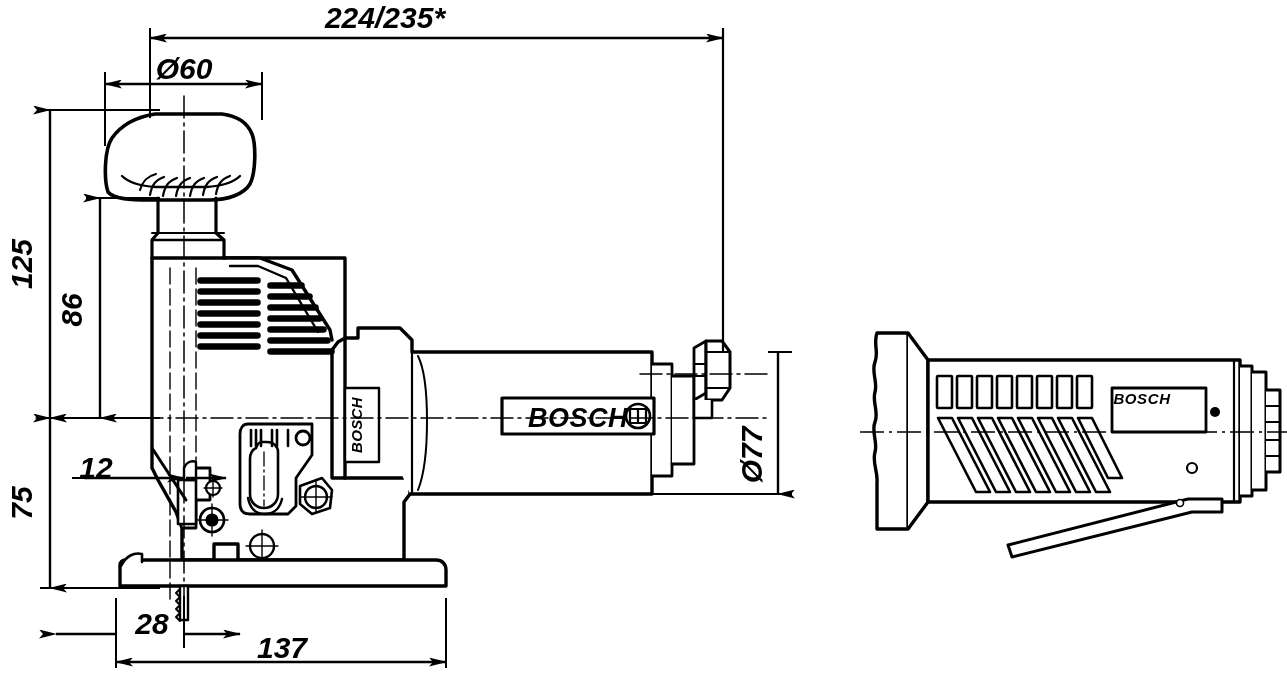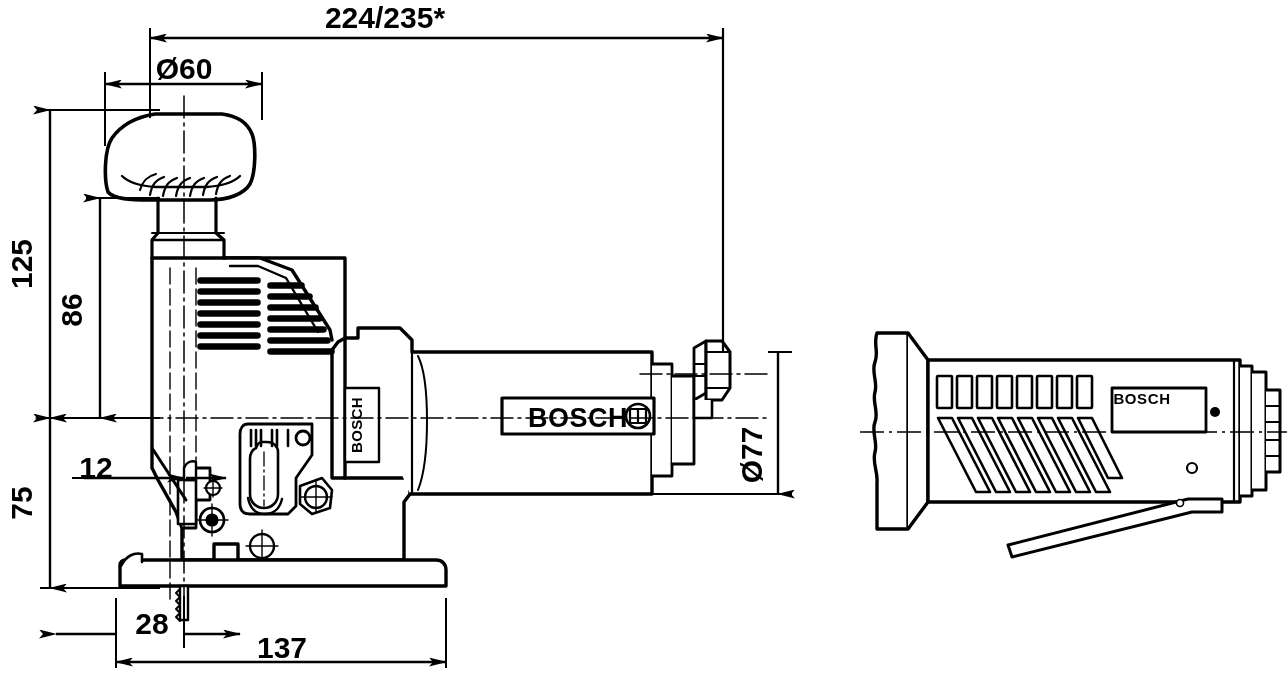--- a/index.html
+++ b/index.html
@@ -7,20 +7,21 @@
     padding: 0;
     background: #ffffff;
   }
   #stage {
     position: relative;
     width: 1287px;
     height: 700px;
     background: #ffffff;
     overflow: hidden;
     font-family: "Liberation Sans", sans-serif;
+    font-style: italic;
   }
   #drawing {
     position: absolute;
     left: 0;
     top: 0;
     width: 1287px;
     height: 700px;
   }
   .dimtext {
     font-family: "Liberation Sans", sans-serif;

